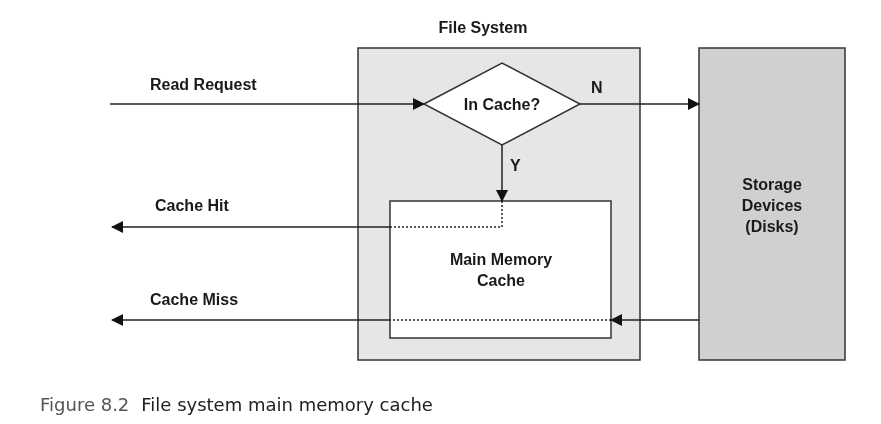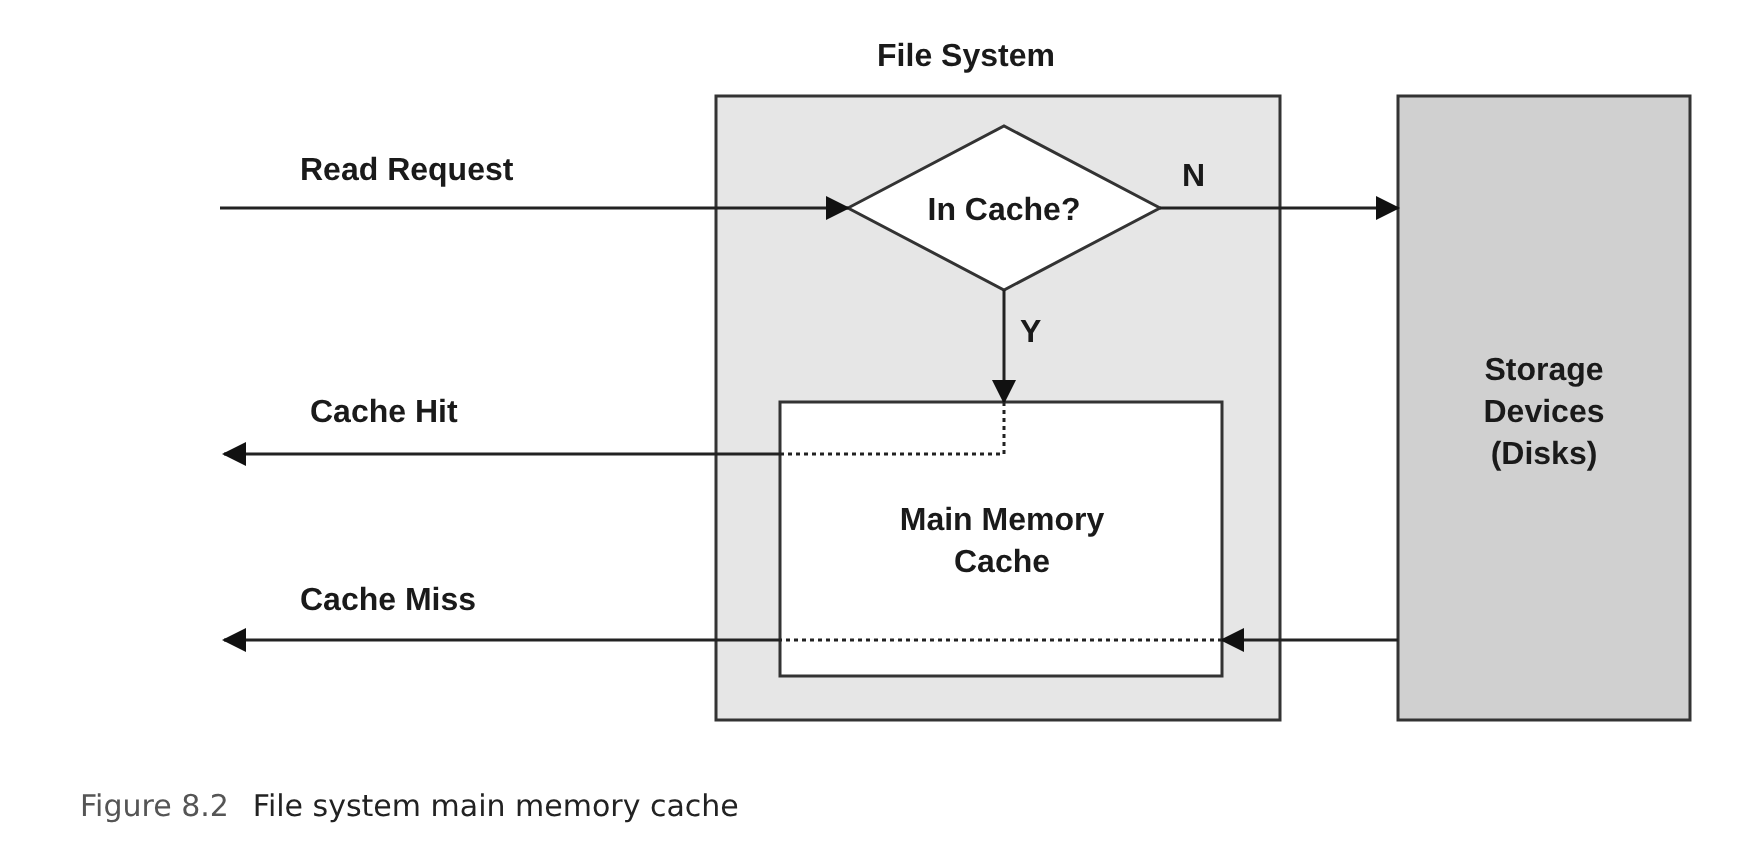--- a/index.html
+++ b/index.html
@@ -1,19 +1,19 @@
 <!DOCTYPE html>
 <html><head>
 <meta charset="utf-8">
 <style>
   html, body { margin:0; padding:0; background:#ffffff; }
   body { width:881px; height:424px; position:relative; overflow:hidden; }
   svg { position:absolute; left:0; top:0; }
   .lbl { font-family:"Liberation Sans", sans-serif; font-weight:bold; font-size:16px; fill:#1a1a1a; }
-  .caption { position:absolute; left:40px; top:394px; font-family:"DejaVu Serif", serif; font-size:15px; color:#333; }
+  .caption { position:absolute; left:40px; top:394px; font-family:"DejaVu Serif", serif; font-size:18px; color:#333; }
   .caption .num { color:#555; font-family:"DejaVu Sans", sans-serif; }
   .caption .txt { font-family:"DejaVu Sans", sans-serif; color:#222; margin-left:12px; }
 </style>
 </head>
 <body>
 
 <svg width="881" height="424" viewBox="0 0 881 424">
   <defs>
     <marker id="arrowR" markerWidth="12" markerHeight="12" refX="11" refY="6" orient="auto" markerUnits="userSpaceOnUse">
       <path d="M0,0 L12,6 L0,12 z" fill="#111"></path>

